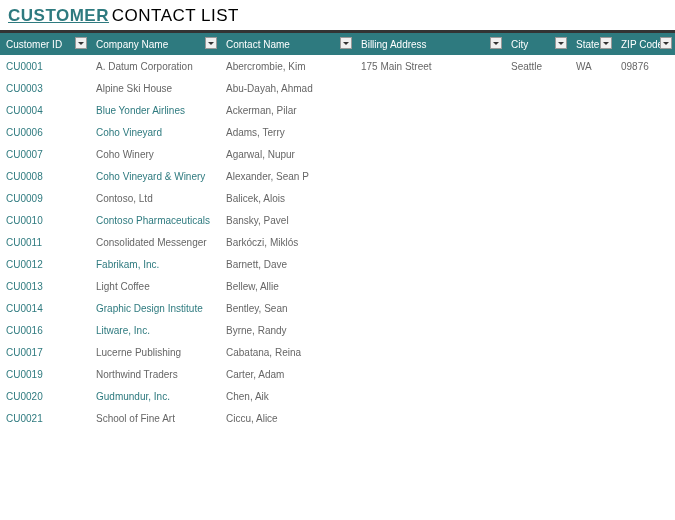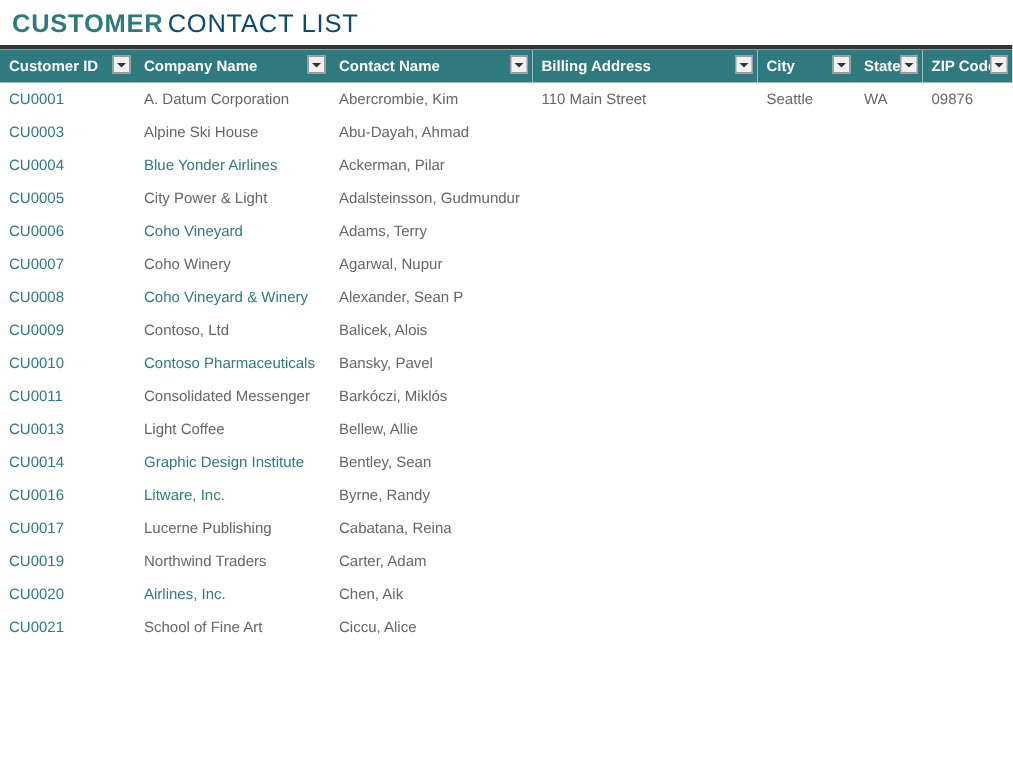--- a/index.html
+++ b/index.html
@@ -14,37 +14,38 @@
   }
   .title-bar {
     padding: 6px 8px 4px 8px;
     border-bottom: 3px solid #333333;
   }
   .title-customer {
     font-size: 17px;
     font-weight: bold;
     color: #2e7a7f;
     letter-spacing: 0.5px;
+    text-decoration: underline;
   }
   .title-contact {
     font-size: 17px;
     font-weight: normal;
-    color: #0c4a6e;
+    color: #000000;
     letter-spacing: 0.5px;
     text-align: center;
   }
   .table {
     width: 100%;
     border-collapse: collapse;
     table-layout: fixed;
   }
   .thead-row th {
     background: #2e7a7f;
     color: #ffffff;
-    font-weight: bold;
+    font-weight: normal;
     text-align: left;
     padding: 4px 6px;
     font-size: 10px;
     position: relative;
     height: 22px;
     vertical-align: middle;
   }
   .filter-icon {
     position: absolute;
     right: 3px;
@@ -109,21 +110,21 @@
       <th><span>City</span><span class="filter-icon"></span></th>
       <th><span>State</span><span class="filter-icon"></span></th>
       <th><span>ZIP Code</span><span class="filter-icon"></span></th>
     </tr>
   </thead>
   <tbody id="tbody">
       <tr class="tbody-row">
         <td class="link">CU0001</td>
         <td>A. Datum Corporation</td>
         <td>Abercrombie, Kim</td>
-        <td>110 Main Street</td>
+        <td>175 Main Street</td>
         <td>Seattle</td>
         <td>WA</td>
         <td>09876</td>
       </tr>
       <tr class="tbody-row">
         <td class="link">CU0003</td>
         <td>Alpine Ski House</td>
         <td>Abu-Dayah, Ahmad</td>
         <td></td>
         <td></td>
@@ -133,29 +134,20 @@
       <tr class="tbody-row">
         <td class="link">CU0004</td>
         <td class="link">Blue Yonder Airlines</td>
         <td>Ackerman, Pilar</td>
         <td></td>
         <td></td>
         <td></td>
         <td></td>
       </tr>
       <tr class="tbody-row">
-        <td class="link">CU0005</td>
-        <td>City Power &amp; Light</td>
-        <td>Adalsteinsson, Gudmundur</td>
-        <td></td>
-        <td></td>
-        <td></td>
-        <td></td>
-      </tr>
-      <tr class="tbody-row">
         <td class="link">CU0006</td>
         <td class="link">Coho Vineyard</td>
         <td>Adams, Terry</td>
         <td></td>
         <td></td>
         <td></td>
         <td></td>
       </tr>
       <tr class="tbody-row">
         <td class="link">CU0007</td>
@@ -196,20 +188,29 @@
       <tr class="tbody-row">
         <td class="link">CU0011</td>
         <td>Consolidated Messenger</td>
         <td>Barkóczi, Miklós</td>
         <td></td>
         <td></td>
         <td></td>
         <td></td>
       </tr>
       <tr class="tbody-row">
+        <td class="link">CU0012</td>
+        <td class="link">Fabrikam, Inc.</td>
+        <td>Barnett, Dave</td>
+        <td></td>
+        <td></td>
+        <td></td>
+        <td></td>
+      </tr>
+      <tr class="tbody-row">
         <td class="link">CU0013</td>
         <td>Light Coffee</td>
         <td>Bellew, Allie</td>
         <td></td>
         <td></td>
         <td></td>
         <td></td>
       </tr>
       <tr class="tbody-row">
         <td class="link">CU0014</td>
@@ -242,21 +243,21 @@
         <td class="link">CU0019</td>
         <td>Northwind Traders</td>
         <td>Carter, Adam</td>
         <td></td>
         <td></td>
         <td></td>
         <td></td>
       </tr>
       <tr class="tbody-row">
         <td class="link">CU0020</td>
-        <td class="link">Airlines, Inc.</td>
+        <td class="link">Gudmundur, Inc.</td>
         <td>Chen, Aik</td>
         <td></td>
         <td></td>
         <td></td>
         <td></td>
       </tr>
       <tr class="tbody-row">
         <td class="link">CU0021</td>
         <td>School of Fine Art</td>
         <td>Ciccu, Alice</td>

